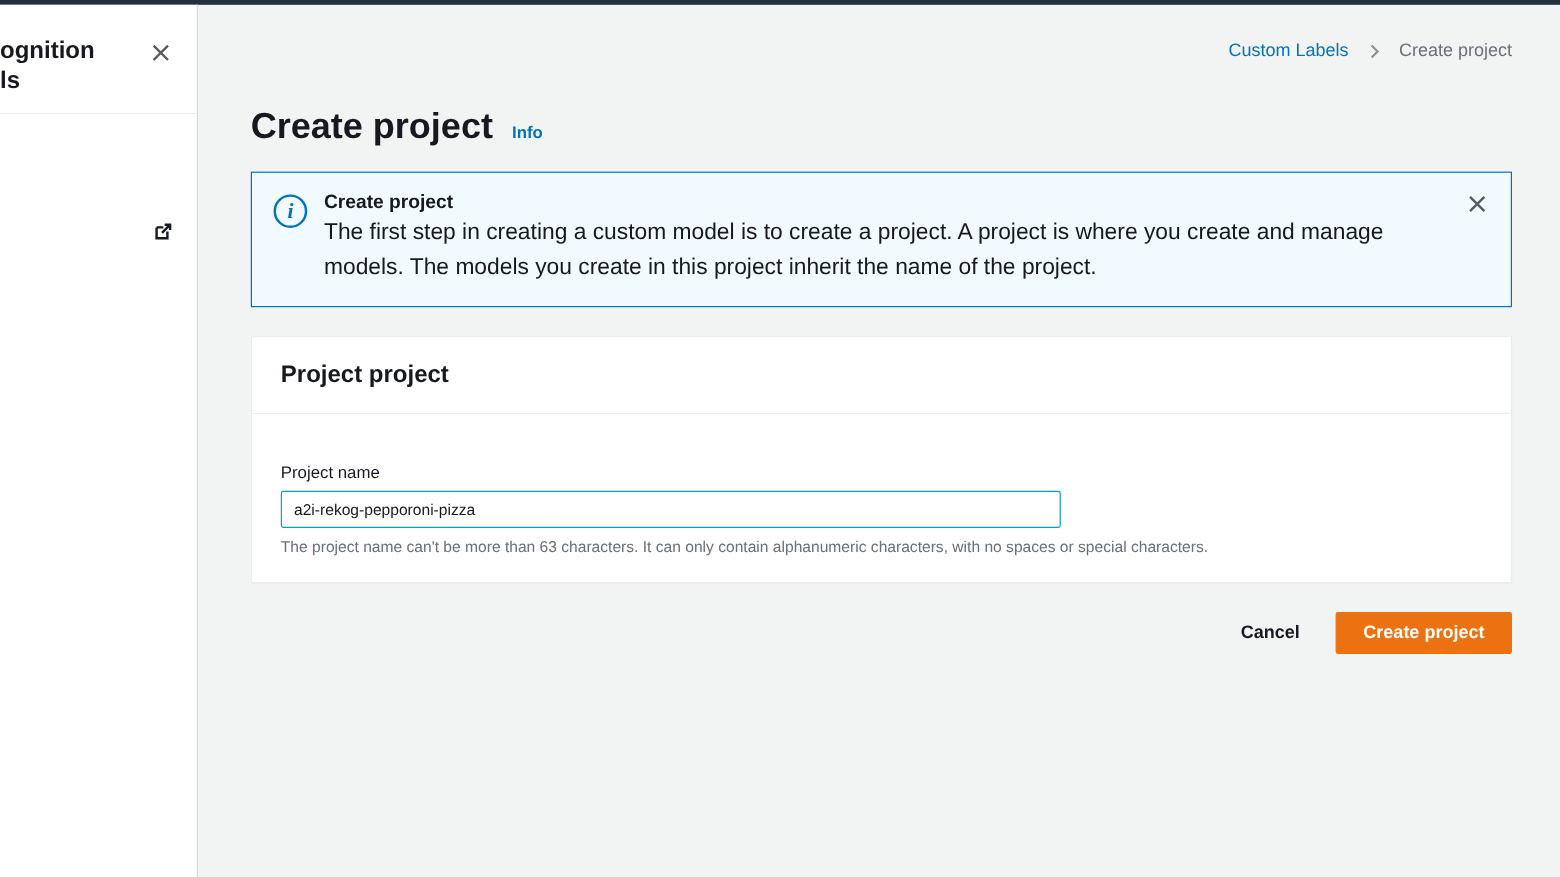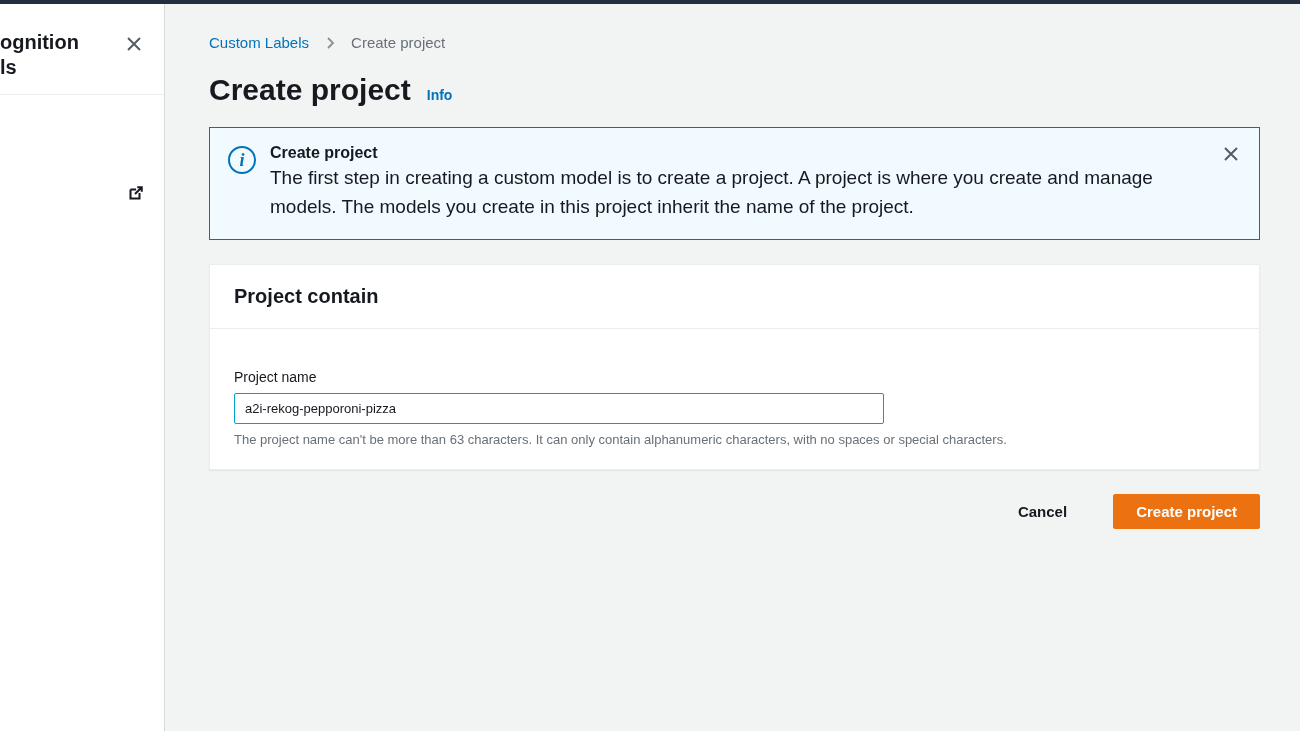--- a/index.html
+++ b/index.html
@@ -67,21 +67,22 @@
   .main {
     flex: 1;
     padding: 30px 40px 40px 44px;
     overflow: auto;
   }
   .breadcrumb {
     display: flex;
     align-items: center;
     gap: 16px;
     font-size: 15px;
-    margin-bottom: 22px;
+    margin-bottom: 38px;
+    justify-content: flex-end;
   }
   .breadcrumb .bc-link {
     color: #0073bb;
     cursor: pointer;
   }
   .breadcrumb .bc-sep {
     color: #879196;
     display: flex;
     align-items: center;
   }
@@ -198,21 +199,21 @@
     border-radius: 2px;
   }
   .field-hint {
     font-size: 13px;
     color: #687078;
     margin-top: 8px;
   }
   .actions {
     display: flex;
     justify-content: flex-end;
-    gap: 24px;
+    gap: 8px;
   }
   .btn {
     font-size: 15px;
     font-weight: 700;
     padding: 8px 22px;
     border-radius: 2px;
     cursor: pointer;
     border: 1px solid transparent;
     font-family: inherit;
   }
@@ -284,21 +285,21 @@
       </div>
       <div class="banner-close">
         <svg width="16" height="16" viewBox="0 0 16 16">
             <path d="M2 2 L14 14 M14 2 L2 14" stroke="currentColor" stroke-width="2" fill="none"></path>
           </svg>
       </div>
     </div>
 
     <section class="panel">
       <div class="panel-header">
-        <div class="panel-header-title">Project contain</div>
+        <div class="panel-header-title">Project project</div>
       </div>
       <div class="panel-body">
         <label class="field-label">Project name</label>
         <input type="text" class="text-input" value="a2i-rekog-pepporoni-pizza" style="">
         <div class="field-hint">The project name can't be more than 63 characters. It can only contain alphanumeric characters, with no spaces or special characters.</div>
       </div>
     </section>
 
     <div class="actions">
       <button class="btn btn-link">Cancel</button>

